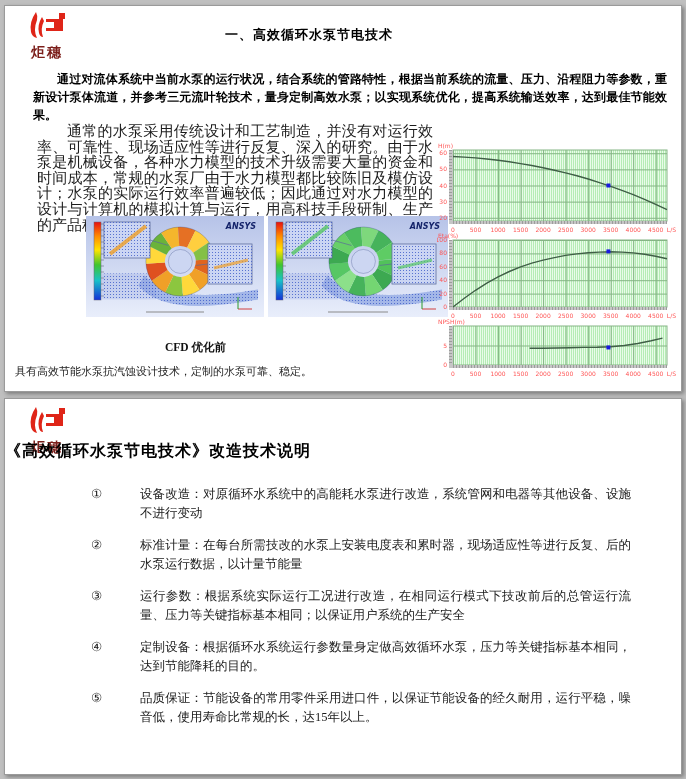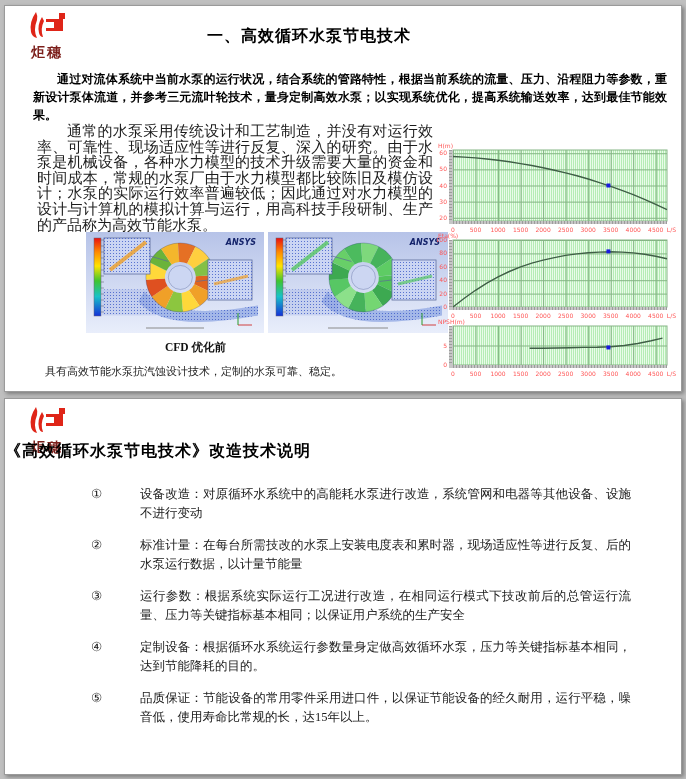--- a/index.html
+++ b/index.html
@@ -16,48 +16,48 @@
   }
   #page1{top:5px;height:387px;}
   #page2{top:398px;height:377px;}
 
   .logo{position:absolute;left:16px;top:4px;width:52px;text-align:center;}
   #page2 .logo{top:6px;}
   .logo-text{font-size:14px;font-weight:bold;color:#7c1f1b;letter-spacing:2px;margin-top:-2px;}
 
   .p1-title{
     position:absolute;left:0;top:20px;width:608px;text-align:center;
-    font-size:16px;font-weight:bold;color:#000;letter-spacing:1px;
+    font-size:13px;font-weight:bold;color:#000;letter-spacing:1px;
   }
   .p1-subtitle{
     position:absolute;left:82px;top:39px;
     font-size:12px;font-weight:bold;color:#0070c0;letter-spacing:1px;
   }
   .p1-intro{
     position:absolute;left:28px;top:64px;right:14px;
     font-size:12px;font-weight:bold;color:#000;
     line-height:18px;text-indent:2em;text-align:justify;
   }
   .p1-body{
     position:absolute;left:32px;top:119px;width:396px;
     font-family:Liberation Mono, monospace;
     font-size:15px;color:#1c1c1c;line-height:15.6px;
     text-indent:2em;text-align:justify;
   }
-  .cfd-fig{position:absolute;top:226px;padding-left:38px;}
+  .cfd-fig{position:absolute;top:210px;padding-left:38px;}
   #cfd-before{left:43px;width:178px;height:101px;}
   #cfd-after{left:225px;width:180px;height:101px;}
   .cfd-caption{
     position:absolute;top:334px;text-align:right;
     font-family:"Liberation Serif",serif;font-weight:bold;font-size:11.5px;color:#111;
   }
   #cap-before{left:43px;width:178px;}
   #cap-after{left:225px;width:180px;}
   .p1-footer{
-    position:absolute;left:40px;top:358px;
+    position:absolute;left:10px;top:358px;
     font-family:"Liberation Serif",serif;font-size:11px;color:#222;
   }
   .chart-box{position:absolute;left:432px;width:240px;}
   #chart0{top:136px;height:92px;}
   #chart1{top:226px;height:88px;}
   #chart2{top:312px;height:60px;}
 
   .p2-title{
     position:absolute;left:0;top:42px;width:100%;
     font-family:"Liberation Serif",serif;

